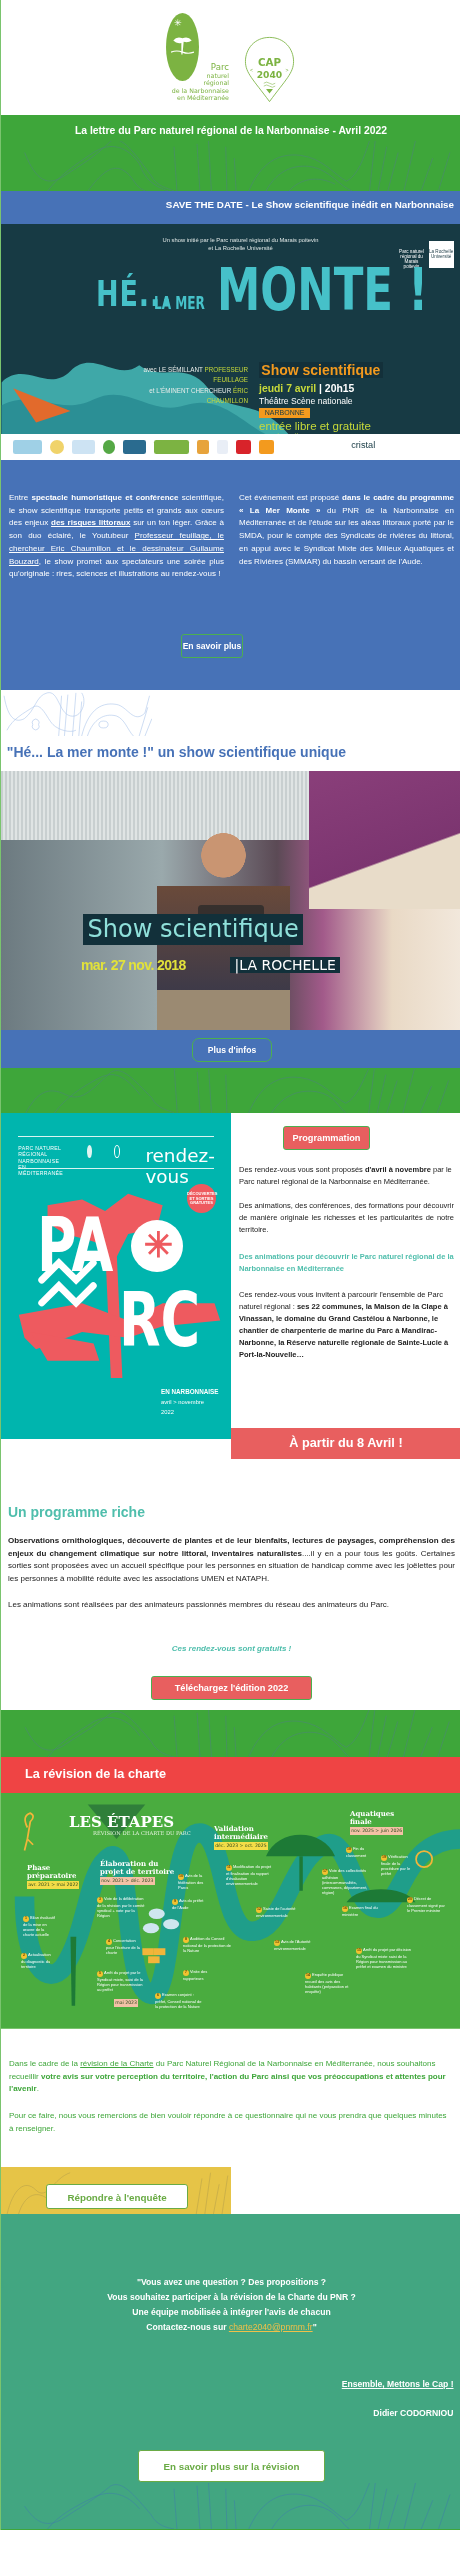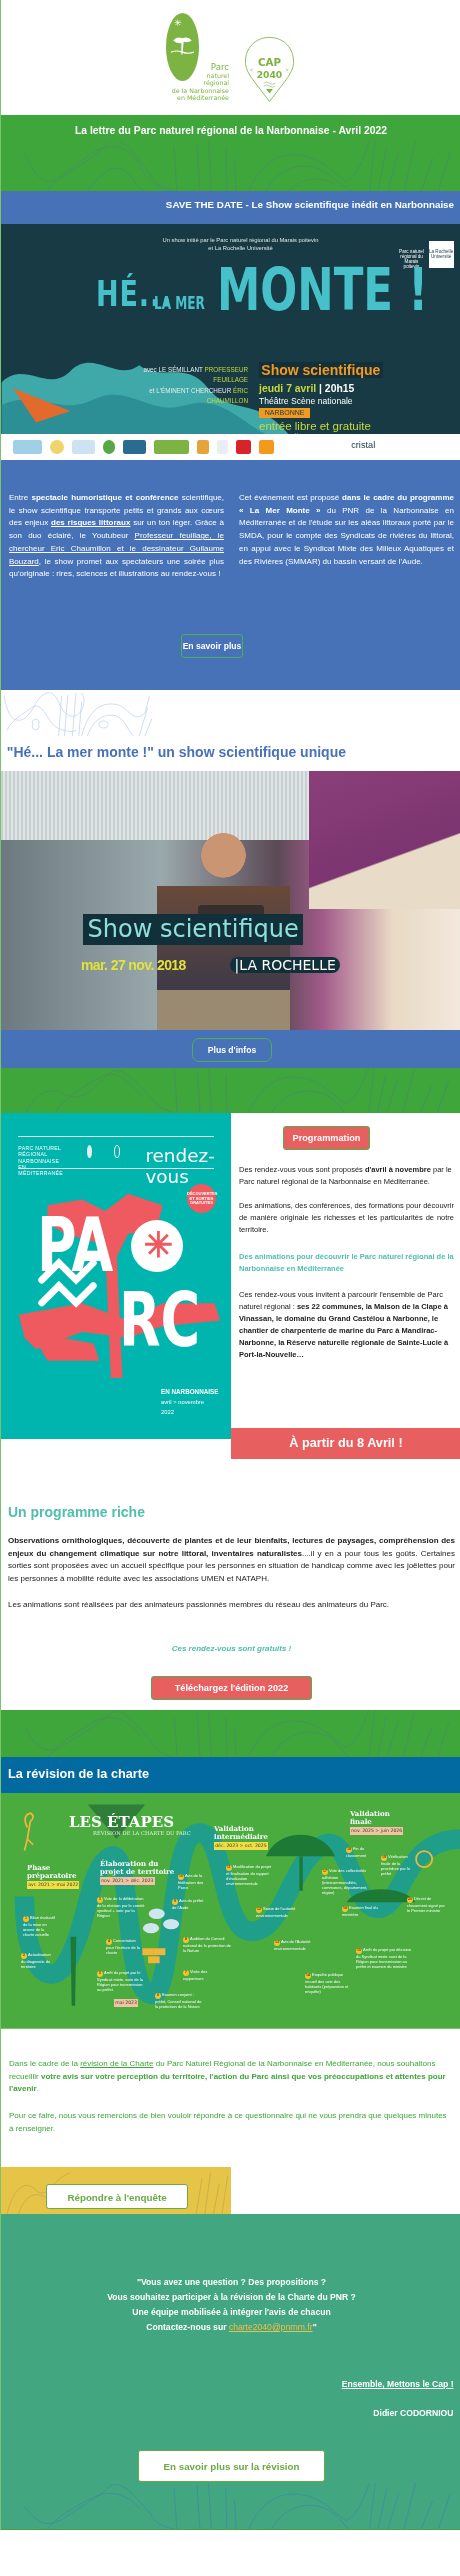--- a/index.html
+++ b/index.html
@@ -63,21 +63,21 @@
 
   
   .video { height: 259px; position: relative; overflow: hidden; background: linear-gradient(90deg, #6c7a80 0%, #9aa9ac 35%, #5b4a55 60%, #a25a8a 70%, #e9d9c5 85%, #f2e8dc 100%); }
   .video .ceiling { position: absolute; left: 0; top: 0; width: 311px; height: 69px; background: repeating-linear-gradient(90deg, #c8cfd0 0 1.7px, #dfe4e4 1.7px 4px); }
   .video .purple { position: absolute; left: 308px; top: 0; width: 153px; height: 138px; background: linear-gradient(160deg, #8a3f7a 0%, #7c3570 60%, #e8dcc9 61%); }
   .video .person { position: absolute; left: 156px; top: 46px; width: 133px; height: 213px; background: radial-gradient(circle at 50% 18%, #c99572 0 22px, transparent 22.5px), linear-gradient(180deg, transparent 0 69px, #6a4a3a 69px, #3e3a48 173px, #9b8a72 173px); border-radius: 35px 35px 0 0; }
   .video .play { position: absolute; left: 197px; top: 134px; width: 66px; height: 39px; background: rgba(40,40,40,0.75); border-radius: 3.5px; }
   .video .play::after { content: ""; position: absolute; left: 26.5px; top: 10.4px; border-left: 15px solid #fff; border-top: 9.2px solid transparent; border-bottom: 9.2px solid transparent; }
   .video .label1 { position: absolute; left: 82px; top: 143px; background: #12303a; color: #8fe0da; font-size: 24px; padding: 1.2px 4.6px 2.3px 4.6px; font-family: "DejaVu Sans", sans-serif; }
   .video .label2 { position: absolute; left: 80px; top: 186px; color: #e2e23a; font-size: 14px; font-weight: bold; letter-spacing: -0.6px; }
-  .video .label3 { position: absolute; left: 229px; top: 186px; background: #12303a; color: #fff; font-size: 14px; padding: 0 4.6px; font-family: "DejaVu Sans", sans-serif; border-radius: 8px; }
+  .video .label3 { position: absolute; left: 229px; top: 186px; background: #12303a; color: #fff; font-size: 14px; padding: 0 4.6px; font-family: "DejaVu Sans", sans-serif; }
   .blue-cta { background: #4772b7; height: 39px; position: relative; border-bottom: 1.7px solid #3ea63a; }
   .blue-cta .btn-outline { left: 191px; top: 8px; width: 80px; height: 24px; }
 
   
   .red-head { background: #e85f5f; color: #fff; font-size: 14px; font-weight: bold; height: 37px; padding: 10.4px 0 0 8px; }
 
   
   .rdv { position: relative; height: 352px; background: #fff; }
   .rdv .poster2 { position: absolute; left: 0; top: 0; width: 230px; height: 326px; background: #00b5ae; overflow: hidden; }
   .rdv .poster2 .rule { position: absolute; left: 17.3px; width: 196px; height: 0.6px; background: #d8f4f1; }
@@ -98,21 +98,21 @@
   .rdv .from { position: absolute; left: 230px; top: 315px; width: 230px; height: 30.5px; background: #e85f5f; color: #fff; font-size: 12.7px; font-weight: bold; text-align: center; line-height: 30.5px; }
 
   
   .riche { background: #fff; position: relative; height: 245px; }
   .riche h3 { position: absolute; left: 7px; top: 39px; color: #4fbeac; font-size: 14px; font-weight: bold; }
   .riche .p1 { position: absolute; left: 7px; top: 70px; width: 447px; font-size: 8px; line-height: 12.7px; text-align: justify; }
   .riche .p2 { position: absolute; left: 7px; top: 134px; width: 447px; font-size: 8px; line-height: 12.7px; text-align: justify; }
   .riche .free { position: absolute; left: 0; width: 461px; top: 179px; text-align: center; color: #4fbeac; font-style: italic; font-weight: bold; font-size: 8px; }
   .riche .btn-red { position: absolute; left: 150px; top: 211px; width: 161px; height: 24px; line-height: 23px; font-size: 9.2px; }
 
-  .teal-head { background: #0369a1; color: #fff; font-size: 12.7px; font-weight: bold; height: 36px; padding-top: 10.4px; padding-left: 7px; }
+  .teal-head { background: #ef4444; color: #fff; font-size: 12.7px; font-weight: bold; height: 36px; padding-top: 10.4px; padding-left: 24px; }
 
   
   .infog { background: #4aac3f; height: 236px; position: relative; overflow: hidden; border-bottom: 1.2px solid #7ac46e; }
   .infog .river { position: absolute; left: 0; top: 0; width: 461px; height: 230px; }
   .infog .title { position: absolute; left: 68px; top: 19.6px; color: #fff; font-size: 15px; font-weight: bold; font-family: "DejaVu Serif", serif; }
   .infog .sub { position: absolute; left: 92px; top: 37px; color: #e6f3df; font-size: 5.2px; font-family: "DejaVu Serif", serif; }
   .infog .phase { position: absolute; color: #fff; font-weight: bold; font-family: "DejaVu Serif", serif; font-size: 7px; line-height: 8px; }
   .infog .phase .d { display: inline-block; font-size: 4.6px; padding: 0 1.2px; font-family: "DejaVu Sans", sans-serif; font-weight: normal; color: #2d4a1e; margin-top: 1.2px; }
   .infog .step { position: absolute; color: #fff; font-size: 4px; line-height: 5.2px; width: 49px; }
   .infog .step b { display: inline-block; width: 5.8px; height: 5.8px; border-radius: 50%; background: #f2c230; color: #5a3e00; font-size: 3.5px; text-align: center; line-height: 5.8px; margin-right: 1.2px; }
@@ -378,21 +378,21 @@
           <ellipse cx="295" cy="228" rx="14" ry="9"></ellipse>
         </g>
       <circle cx="735" cy="115" r="14" stroke="#f2b53a" stroke-width="3" fill="none"></circle>
     </svg>
     <div class="title">LES ÉTAPES</div>
     <div class="sub">RÉVISION DE LA CHARTE DU PARC</div>
 
     <div class="phase" style="left:26px;top:71px;width:58px;"><div>Phase préparatoire</div><span class="d" style="background:#f3dd47;">avr. 2021 &gt; mai 2022</span></div>
     <div class="phase" style="left:99px;top:67px;width:75px;"><div>Élaboration du projet de territoire</div><span class="d" style="background:#f4c1a6;">nov. 2021 &gt; déc. 2023</span></div>
     <div class="phase" style="left:213px;top:32px;width:69px;"><div>Validation intermédiaire</div><span class="d" style="background:#f3dd47;">déc. 2023 &gt; oct. 2025</span></div>
-    <div class="phase" style="left:349px;top:17.3px;width:58px;"><div>Validation finale</div><span class="d" style="background:#f4c1a6;">nov. 2025 &gt; juin 2026</span></div>
+    <div class="phase" style="left:349px;top:17.3px;width:58px;"><div>Aquatiques finale</div><span class="d" style="background:#f4c1a6;">nov. 2025 &gt; juin 2026</span></div>
     <div class="phase" style="left:113px;top:205px;"><span class="d" style="background:#f4c1a6;">mai 2023</span></div>
 
     <div class="step" style="left:22px;top:122px;width:32px;"><b>1</b><span>Bilan évaluatif de la mise en œuvre de la charte actuelle</span></div>
     <div class="step" style="left:20px;top:159px;width:35px;"><b>2</b><span>Actualisation du diagnostic du territoire</span></div>
     <div class="step" style="left:96px;top:103px;"><b>3</b><span>Vote de la délibération de la révision par le comité syndical + vote par la Région</span></div>
     <div class="step" style="left:105px;top:145px;width:35px;"><b>4</b><span>Concertation pour l'écriture de la charte</span></div>
     <div class="step" style="left:96px;top:177px;"><b>5</b><span>Arrêt du projet par le Syndicat mixte, saisi de la Région pour transmission au préfet</span></div>
     <div class="step" style="left:154px;top:199px;"><b>6</b><span>Examen conjoint : préfet, Conseil national de la protection de la Nature</span></div>
     <div class="step" style="left:182px;top:176px;width:35px;"><b>7</b><span>Visite des rapporteurs</span></div>
     <div class="step" style="left:182px;top:143px;"><b>8</b><span>Audition du Conseil national de la protection de la Nature</span></div>

